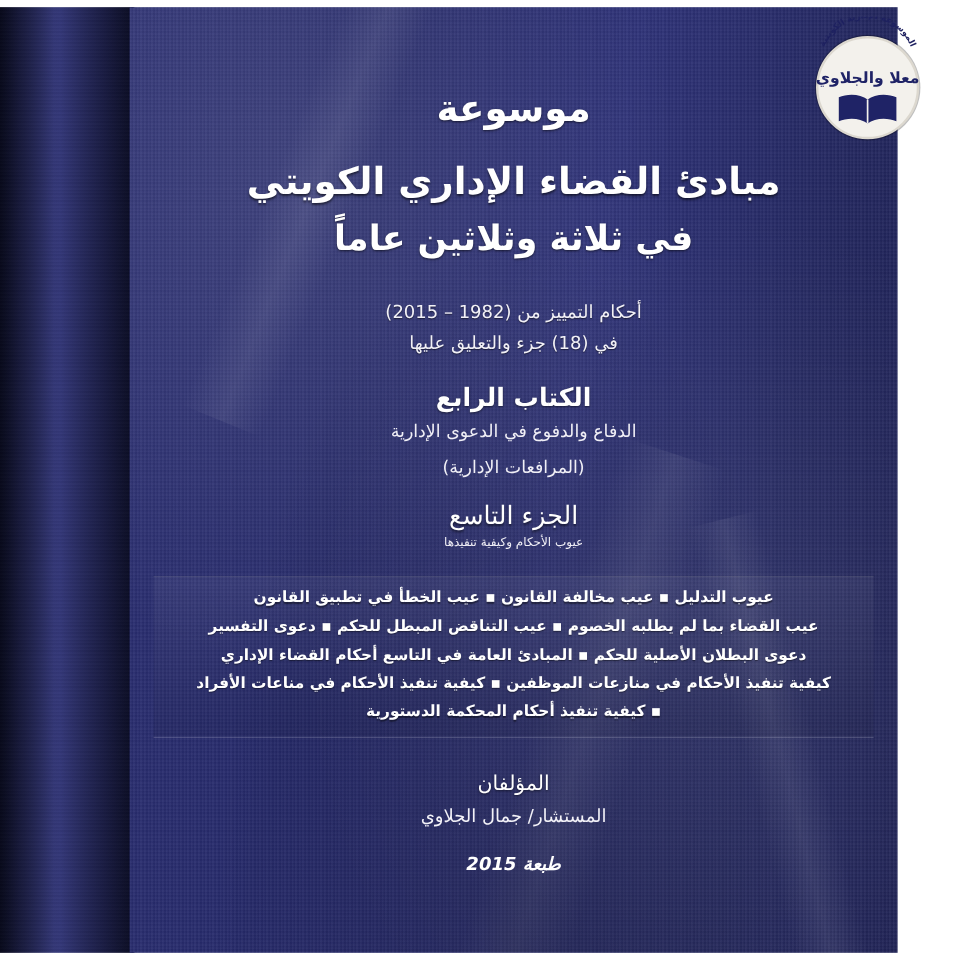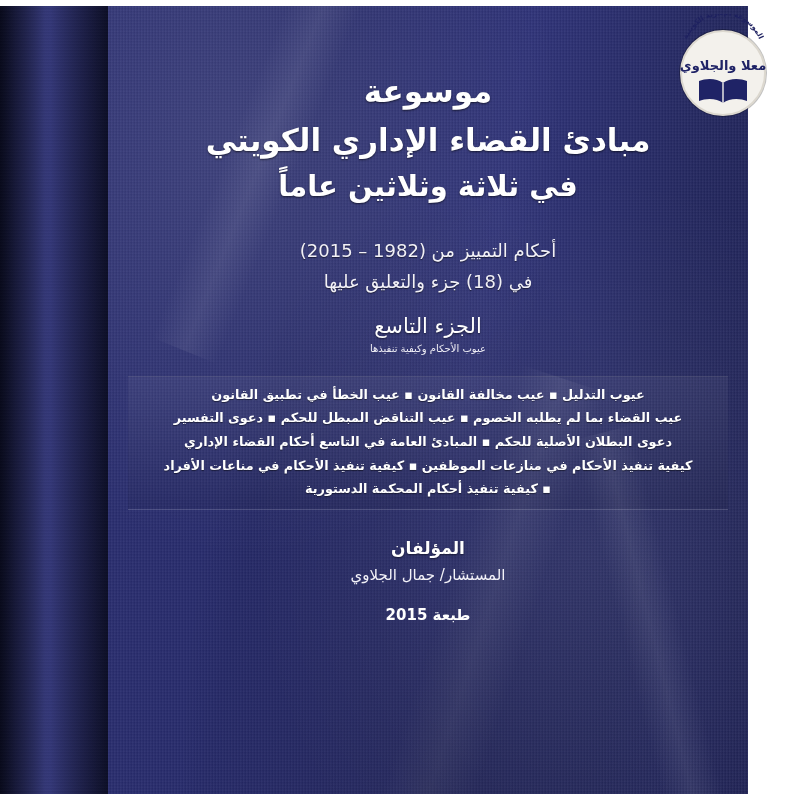--- a/index.html
+++ b/index.html
@@ -147,26 +147,26 @@
   .title-block {
     margin-top: 62px;
   }
   .title-line {
     font-weight: bold;
     color: #ffffff;
     text-shadow: 0 1px 2px rgba(0,0,0,0.55);
     line-height: 1.5;
   }
   .title-1 { font-size: 31px; }
-  .title-2 { font-size: 31px; margin-top: 2px; }
+  .title-2 { font-size: 31px; margin-top: 14px; }
   .title-3 { font-size: 29px; margin-top: 2px; text-align: center; }
 
   .subtitle-block {
     margin-top: 26px;
-    font-size: 18px;
+    font-size: 15px;
     line-height: 1.75;
     color: #f2f1f7;
     text-shadow: 0 1px 1px rgba(0,0,0,0.5);
   }
 
   .section-block { margin-top: 20px; }
   .section-head {
     font-size: 21px;
     font-weight: bold;
     text-shadow: 0 1px 2px rgba(0,0,0,0.5);
@@ -205,33 +205,34 @@
     color: #ffffff;
     text-shadow: 0 1px 1px rgba(0,0,0,0.45);
     white-space: nowrap;
   }
 
   .authors-block {
     margin-top: 28px;
   }
   .authors-title {
     font-size: 17px;
-    font-weight: bold;
+    font-weight: normal;
     text-shadow: 0 1px 2px rgba(0,0,0,0.5);
   }
   .author-name {
     font-size: 15px;
     margin-top: 8px;
     color: #f3f2f8;
   }
   .edition {
     margin-top: 22px;
     font-size: 15px;
     font-weight: bold;
     color: #ffffff;
+    font-style: italic;
   }
 </style>
 </head>
 <body>
 
 <div id="book-cover">
 
   <div class="spine"></div>
 
   <div class="cover-board">
@@ -264,20 +265,25 @@
       <div class="title-line title-1">موسوعة</div>
       <div class="title-line title-2">مبادئ القضاء الإداري الكويتي</div>
       <div class="title-line title-3">في ثلاثة وثلاثين عاماً</div>
     </div>
 
     <div class="subtitle-block">
       <div>أحكام التمييز من (1982 – 2015)</div>
       <div>في (18) جزء والتعليق عليها</div>
     </div>
 
+    <div class="section-block">
+      <div class="section-head">الكتاب الرابع</div>
+      <div class="section-sub">الدفاع والدفوع في الدعوى الإدارية</div>
+      <div class="section-sub">(المرافعات الإدارية)</div>
+    </div>
 
     <div class="part-block">
       <div class="part-head">الجزء التاسع</div>
       <div class="part-sub">عيوب الأحكام وكيفية تنفيذها</div>
     </div>
 
     <div class="contents">
       <div class="contents-line">عيوب التدليل ▪ عيب مخالفة القانون ▪ عيب الخطأ في تطبيق القانون</div>
       <div class="contents-line">عيب القضاء بما لم يطلبه الخصوم ▪ عيب التناقض المبطل للحكم ▪ دعوى التفسير</div>
       <div class="contents-line">دعوى البطلان الأصلية للحكم ▪ المبادئ العامة في التاسع أحكام القضاء الإداري</div>

